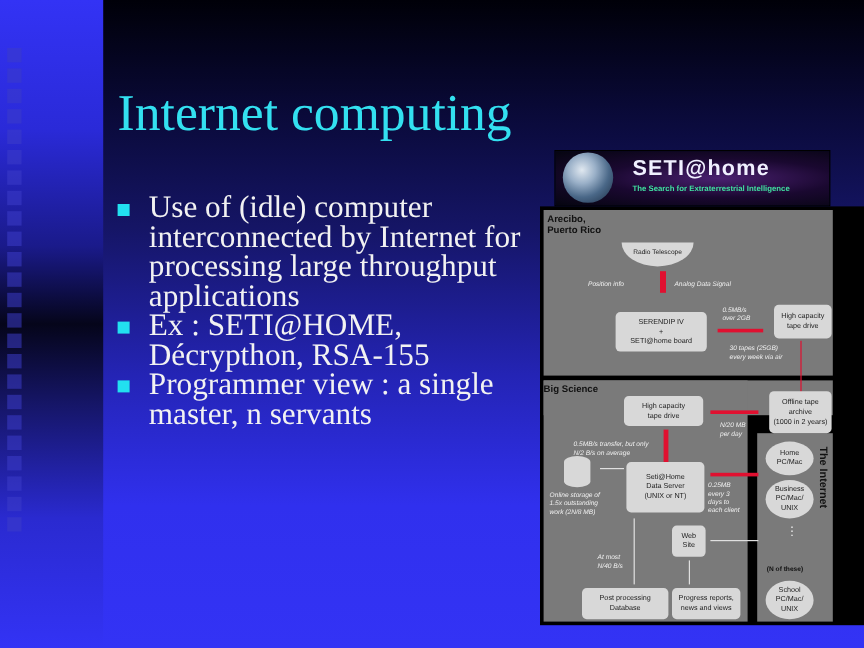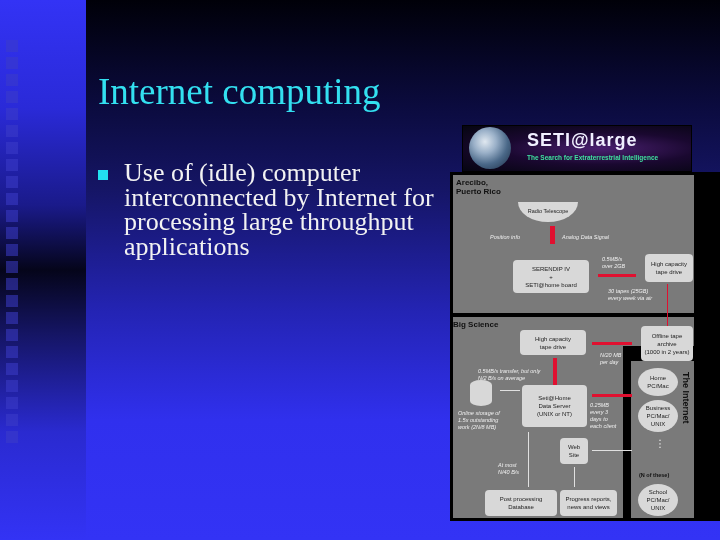--- a/index.html
+++ b/index.html
@@ -4,21 +4,21 @@
 <style>
   html, body { margin: 0; padding: 0; }
   body { width: 720px; height: 540px; overflow: hidden; position: relative;
          font-family: "Liberation Serif", serif; }
   .slide { position: absolute; left: 0; top: 0; width: 720px; height: 540px;
     background: linear-gradient(to bottom, #000008 0%, #0a0a3a 18%, #151565 35%, #2424b5 58%, #3030ee 78%, #3333f5 100%); }
   .left-strip { position: absolute; left: 0; top: 0; width: 86px; height: 540px;
     background: linear-gradient(to bottom, #3333f5 0%, #2a2ad8 20%, #1a1a8a 38%, #05051a 50%, #151565 62%, #2a2ad0 80%, #3333f5 100%); }
   .strip-squares { position: absolute; left: 6px; top: 40px; width: 12px; }
   .strip-sq { width: 12px; height: 12px; margin-bottom: 5px; background: rgba(60,60,200,0.55); }
-  .title { position: absolute; left: 98px; top: 70px; font-size: 37px; color: #33e0f0;
+  .title { position: absolute; left: 98px; top: 70px; font-size: 43px; color: #33e0f0;
     font-family: "Liberation Serif", serif; letter-spacing: 0px; white-space: nowrap; }
   .bullets { position: absolute; left: 96px; top: 161px; width: 340px; }
   .bullet { position: relative; padding-left: 28px; font-size: 26px; line-height: 24.5px;
     color: #f2f2f2; margin-bottom: 0px; }
   .bullet .sq { position: absolute; left: 2px; top: 9px; width: 10px; height: 10px; background: #22e0f0; }
   .bullet-text { white-space: pre-line; }
 
   .banner { position: absolute; left: 462px; top: 125px; width: 228px; height: 45px;
     background: radial-gradient(ellipse at 60% 50%, #4a2070 0%, #1a0830 50%, #050510 100%); border: 1px solid #000; }
   .globe { position: absolute; left: 6px; top: 1px; width: 42px; height: 42px; border-radius: 50%;
@@ -85,25 +85,35 @@
   <div class="title">Internet computing</div>
 
   <div class="bullets">
     <div class="bullet">
       <span class="sq"></span>
       <span class="bullet-text">Use of (idle) computer
 interconnected by Internet for
 processing large throughput
 applications</span>
     </div>
+    <div class="bullet">
+      <span class="sq"></span>
+      <span class="bullet-text">Ex : SETI@HOME,
+Décrypthon, RSA-155</span>
+    </div>
+    <div class="bullet">
+      <span class="sq"></span>
+      <span class="bullet-text">Programmer view : a single
+master, n servants</span>
+    </div>
   </div>
 
   <div class="banner">
     <div class="globe"></div>
-    <div class="banner-title">SETI@large</div>
+    <div class="banner-title">SETI@home</div>
     <div class="banner-sub">The Search for Extraterrestrial Intelligence</div>
   </div>
 
   <div class="diagram">
     <div class="panel p-arecibo"></div>
     <div class="panel p-big-right"></div>
     <div class="panel p-big"></div>
     <div class="panel p-internet"></div>
 
     <div class="sec-label" style="left:6px;top:6px;">Arecibo,

